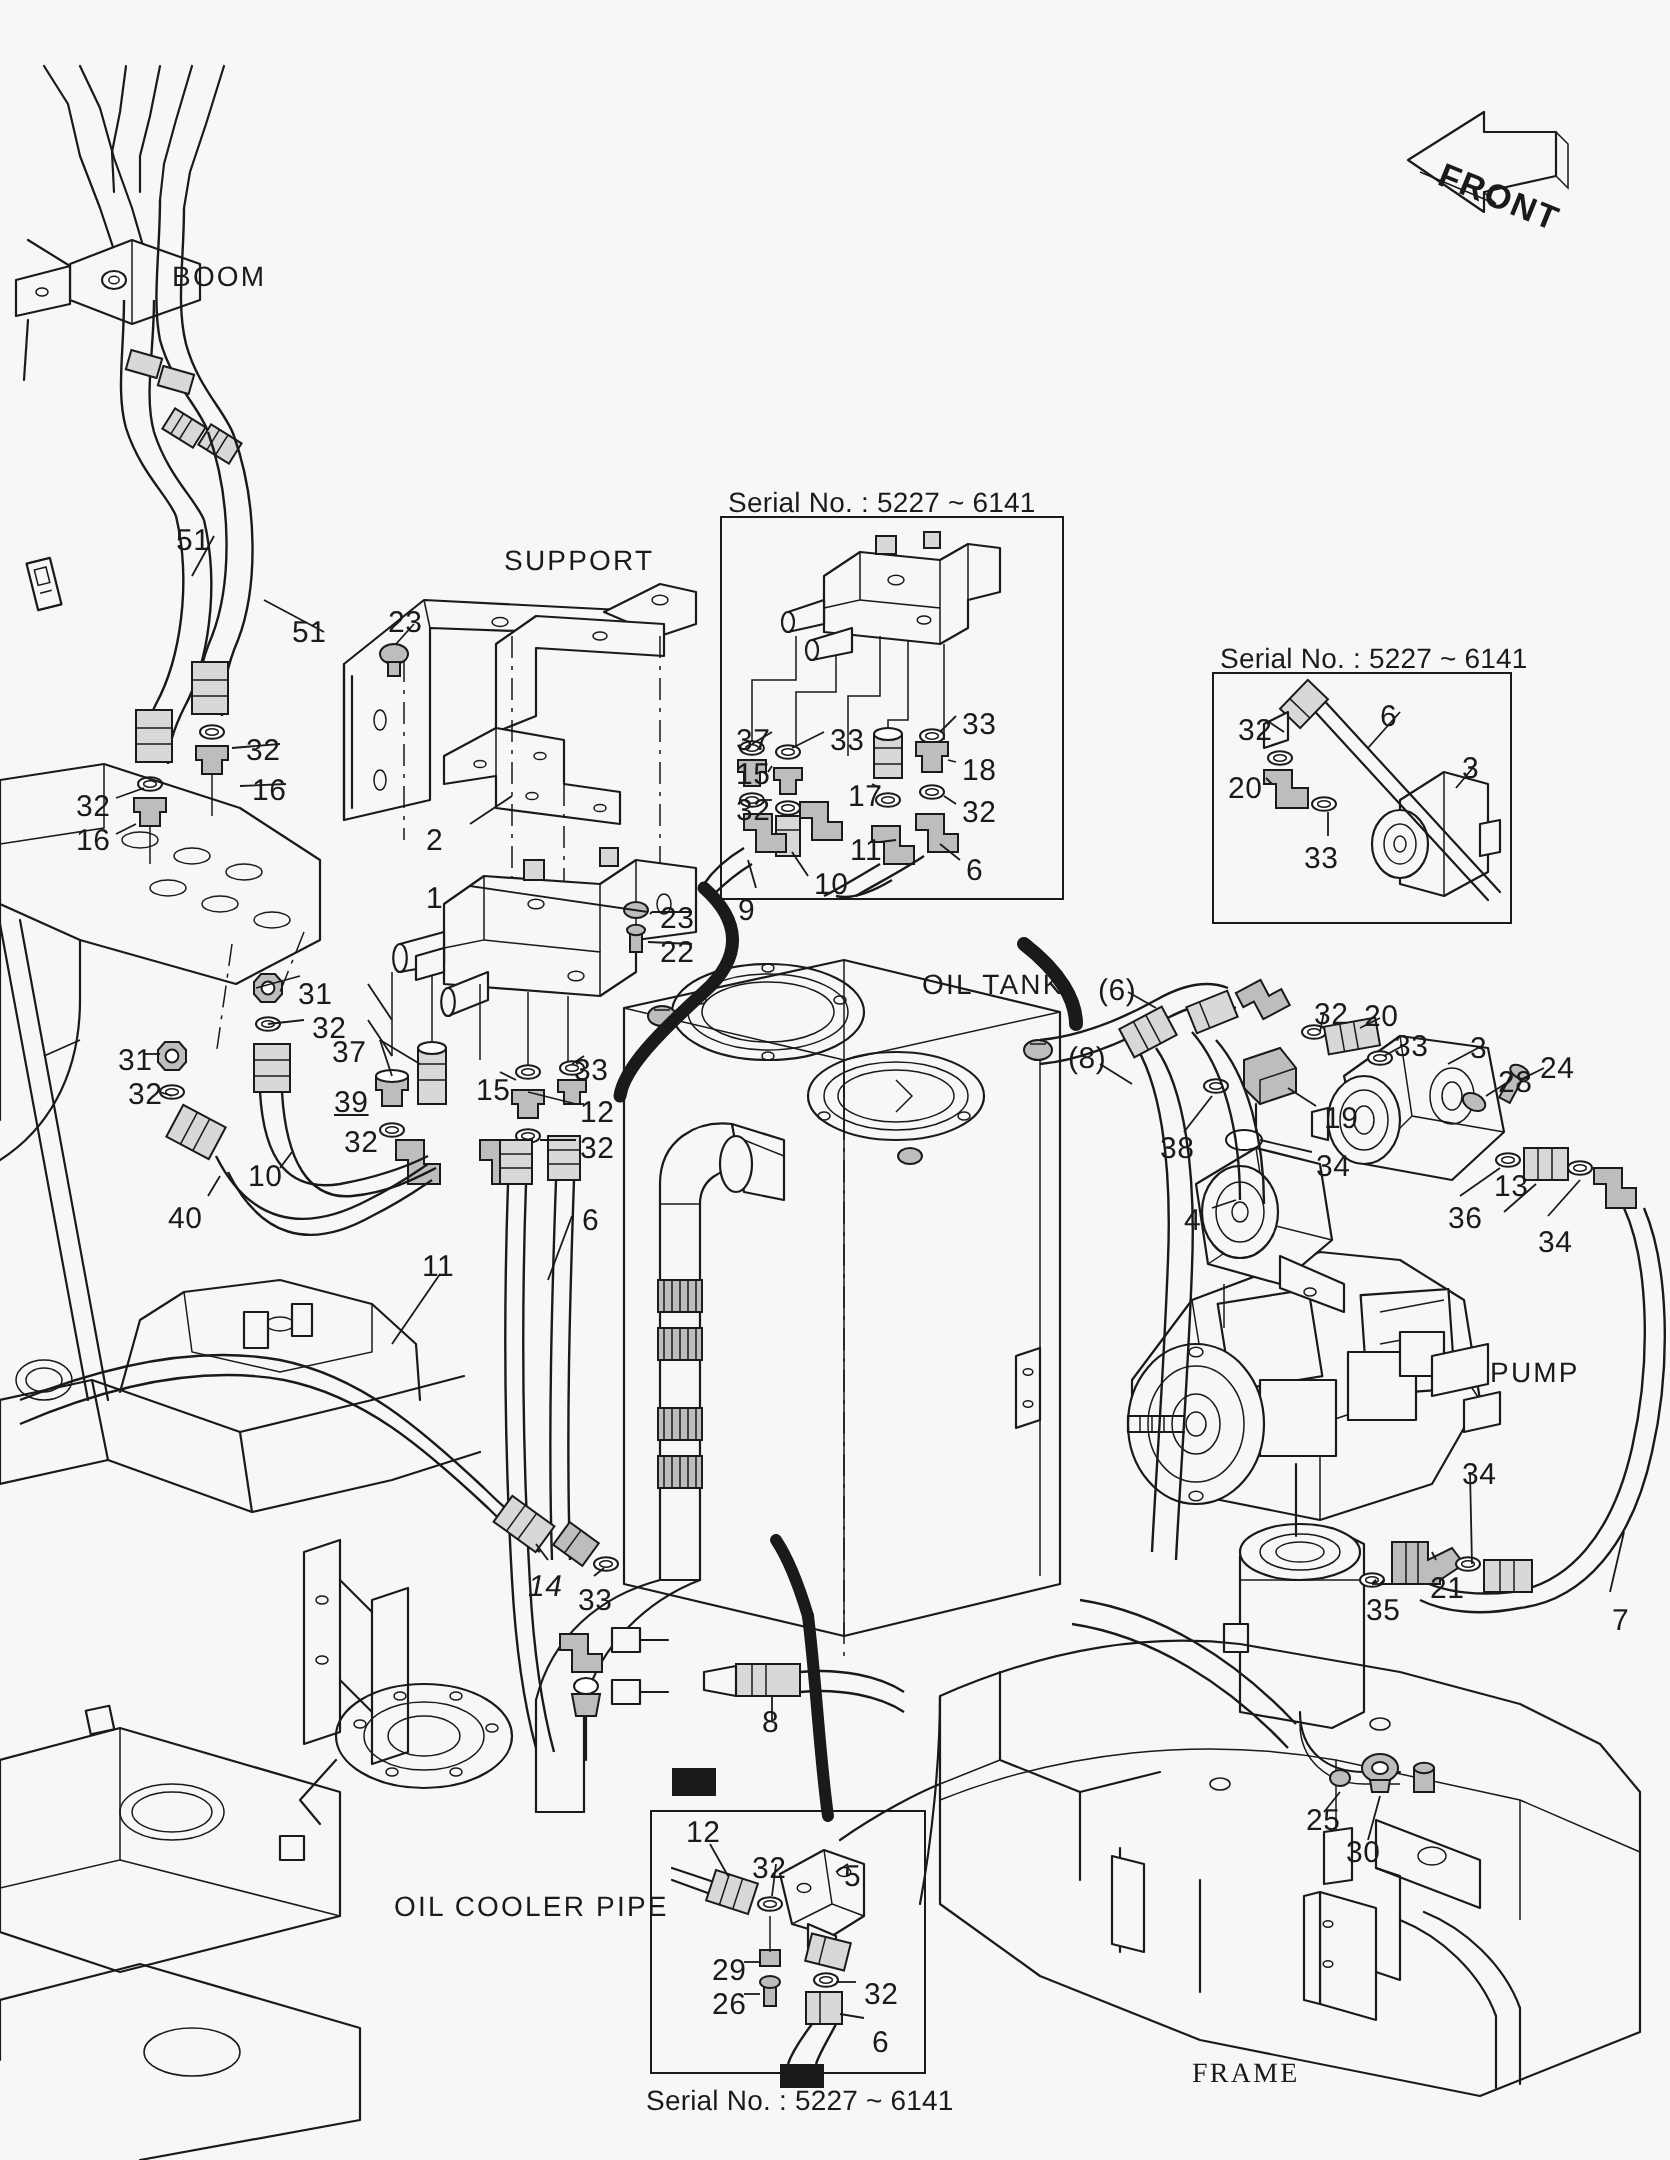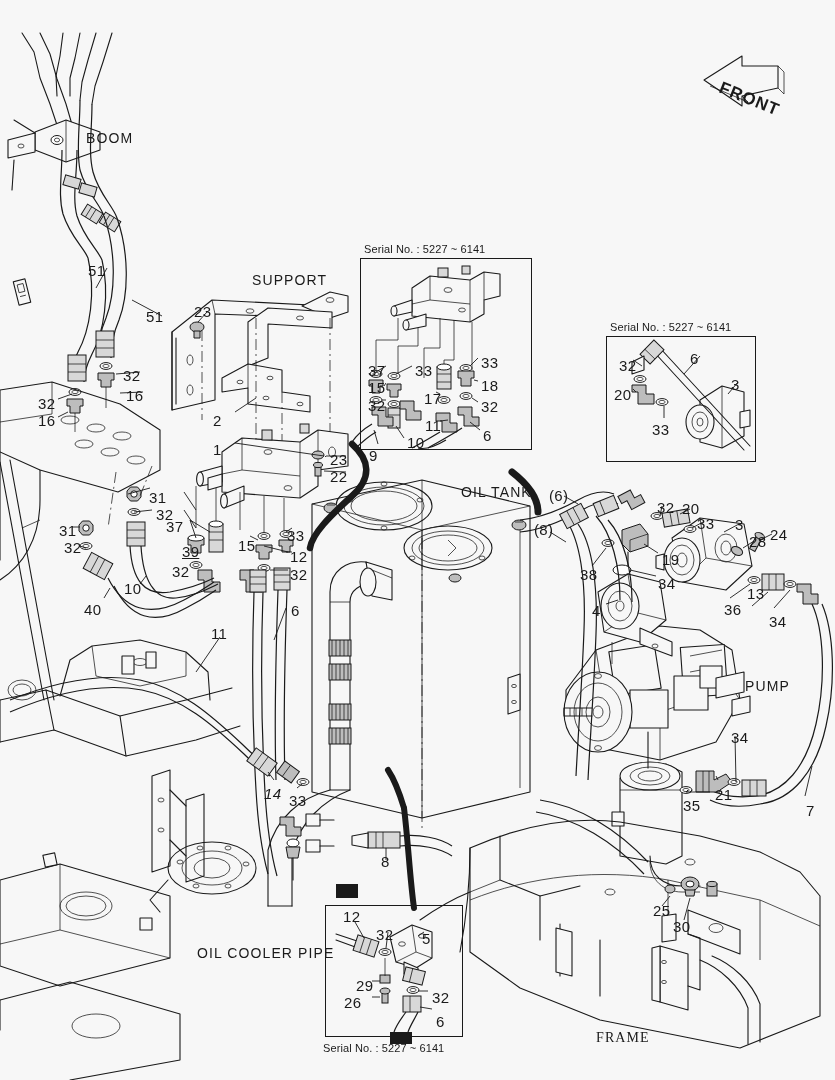--- a/index.html
+++ b/index.html
@@ -2,21 +2,21 @@
 <html><head>
 <meta charset="utf-8">
 <style>
   html,body{margin:0;padding:0;background:#ffffff;}
   body{font-family:"Liberation Sans",sans-serif;}
   #sheet{position:relative;width:835px;height:1080px;background:#f7f7f7;overflow:hidden;}
   #sheet svg{position:absolute;left:0;top:0;}
   .lbl{position:absolute;font-family:"Liberation Sans",sans-serif;color:#1a1a1a;white-space:nowrap;}
   .num{font-size:15px;letter-spacing:.3px;}
   .cap{font-size:14px;letter-spacing:1.1px;}
-  .serial{font-size:11px;letter-spacing:.1px;}
+  .serial{font-size:14px;letter-spacing:.1px;}
   .box{position:absolute;border:1.6px solid #1a1a1a;background:#f7f7f7;}
 </style>
 </head>
 <body>
 
 <div id="sheet">
 
 <svg width="835" height="1080" viewBox="0 0 835 1080">
   <defs>
     <style>
@@ -863,21 +863,21 @@
       <div class="lbl num" style="left: 213px; top: 441px;">1</div>
       <div class="lbl num" style="left: 330px; top: 451px;">23</div>
       <div class="lbl num" style="left: 330px; top: 468px;">22</div>
       <div class="lbl num" style="left: 149px; top: 489px;">31</div>
       <div class="lbl num" style="left: 156px; top: 506px;">32</div>
       <div class="lbl num" style="left: 166px; top: 518px;">37</div>
       <div class="lbl num" style="left: 287px; top: 527px;">33</div>
       <div class="lbl num" style="left: 59px; top: 522px;">31</div>
       <div class="lbl num" style="left: 238px; top: 537px;">15</div>
       <div class="lbl num" style="left: 290px; top: 548px;">12</div>
-      <div class="lbl num" style="left: 182px; top: 543px; text-decoration: underline;">39</div>
+      <div class="lbl num" style="left: 167px; top: 543px; text-decoration: underline;">39</div>
       <div class="lbl num" style="left: 64px; top: 539px;">32</div>
       <div class="lbl num" style="left: 172px; top: 563px;">32</div>
       <div class="lbl num" style="left: 290px; top: 566px;">32</div>
       <div class="lbl num" style="left: 84px; top: 601px;">40</div>
       <div class="lbl num" style="left: 124px; top: 580px;">10</div>
       <div class="lbl num" style="left: 291px; top: 602px;">6</div>
       <div class="lbl num" style="left: 211px; top: 625px;">11</div>
       <div class="lbl num" style="left: 264px; top: 785px; font-style: italic;">14</div>
       <div class="lbl num" style="left: 289px; top: 792px;">33</div>
       <div class="lbl num" style="left: 381px; top: 853px;">8</div>
@@ -920,17 +920,17 @@
       <div class="lbl num" style="left: 690px; top: 350px;">6</div>
       <div class="lbl num" style="left: 614px; top: 386px;">20</div>
       <div class="lbl num" style="left: 731px; top: 376px;">3</div>
       <div class="lbl num" style="left: 652px; top: 421px;">33</div>
       <div class="lbl serial" style="left: 323px; top: 1042px;">Serial No. : 5227 ~ 6141</div>
       <div class="lbl num" style="left: 343px; top: 908px;">12</div>
       <div class="lbl num" style="left: 376px; top: 926px;">32</div>
       <div class="lbl num" style="left: 422px; top: 930px;">5</div>
       <div class="lbl num" style="left: 356px; top: 977px;">29</div>
       <div class="lbl num" style="left: 432px; top: 989px;">32</div>
-      <div class="lbl num" style="left: 344px; top: 994px;">26</div>
+      <div class="lbl num" style="left: 356px; top: 994px;">26</div>
       <div class="lbl num" style="left: 436px; top: 1013px;">6</div>
     </div>
 
 </div>
 
 </body></html>

